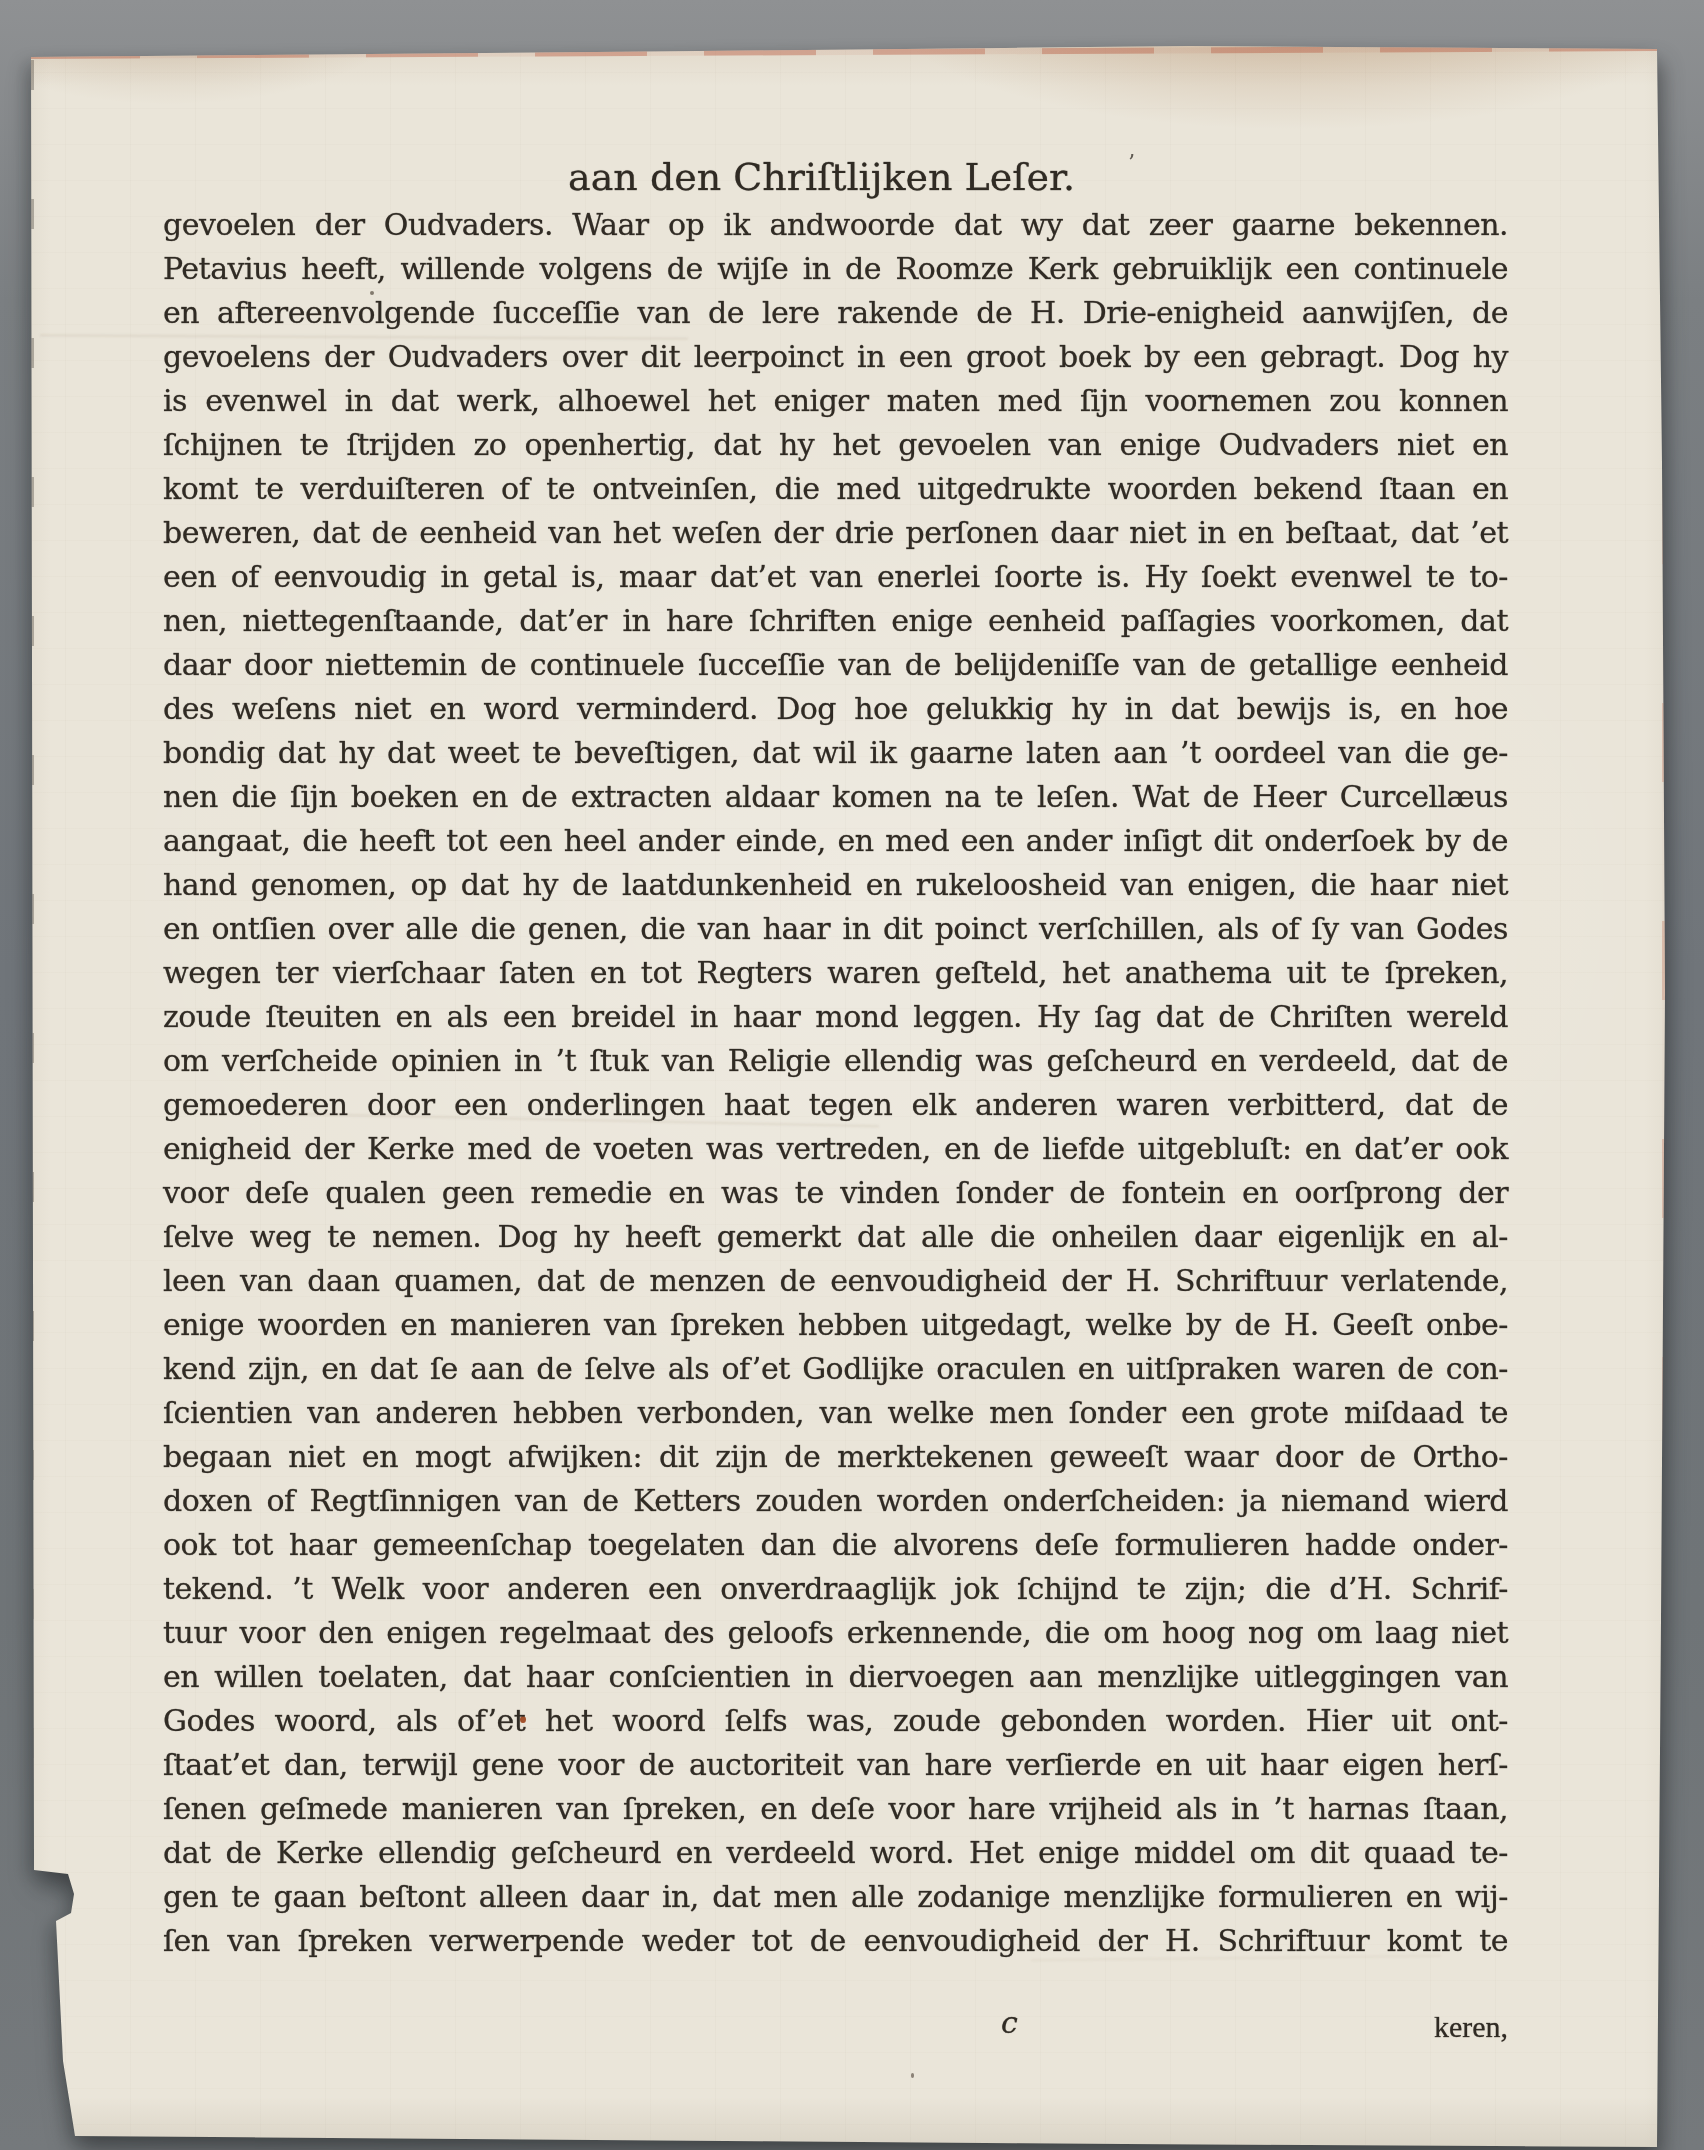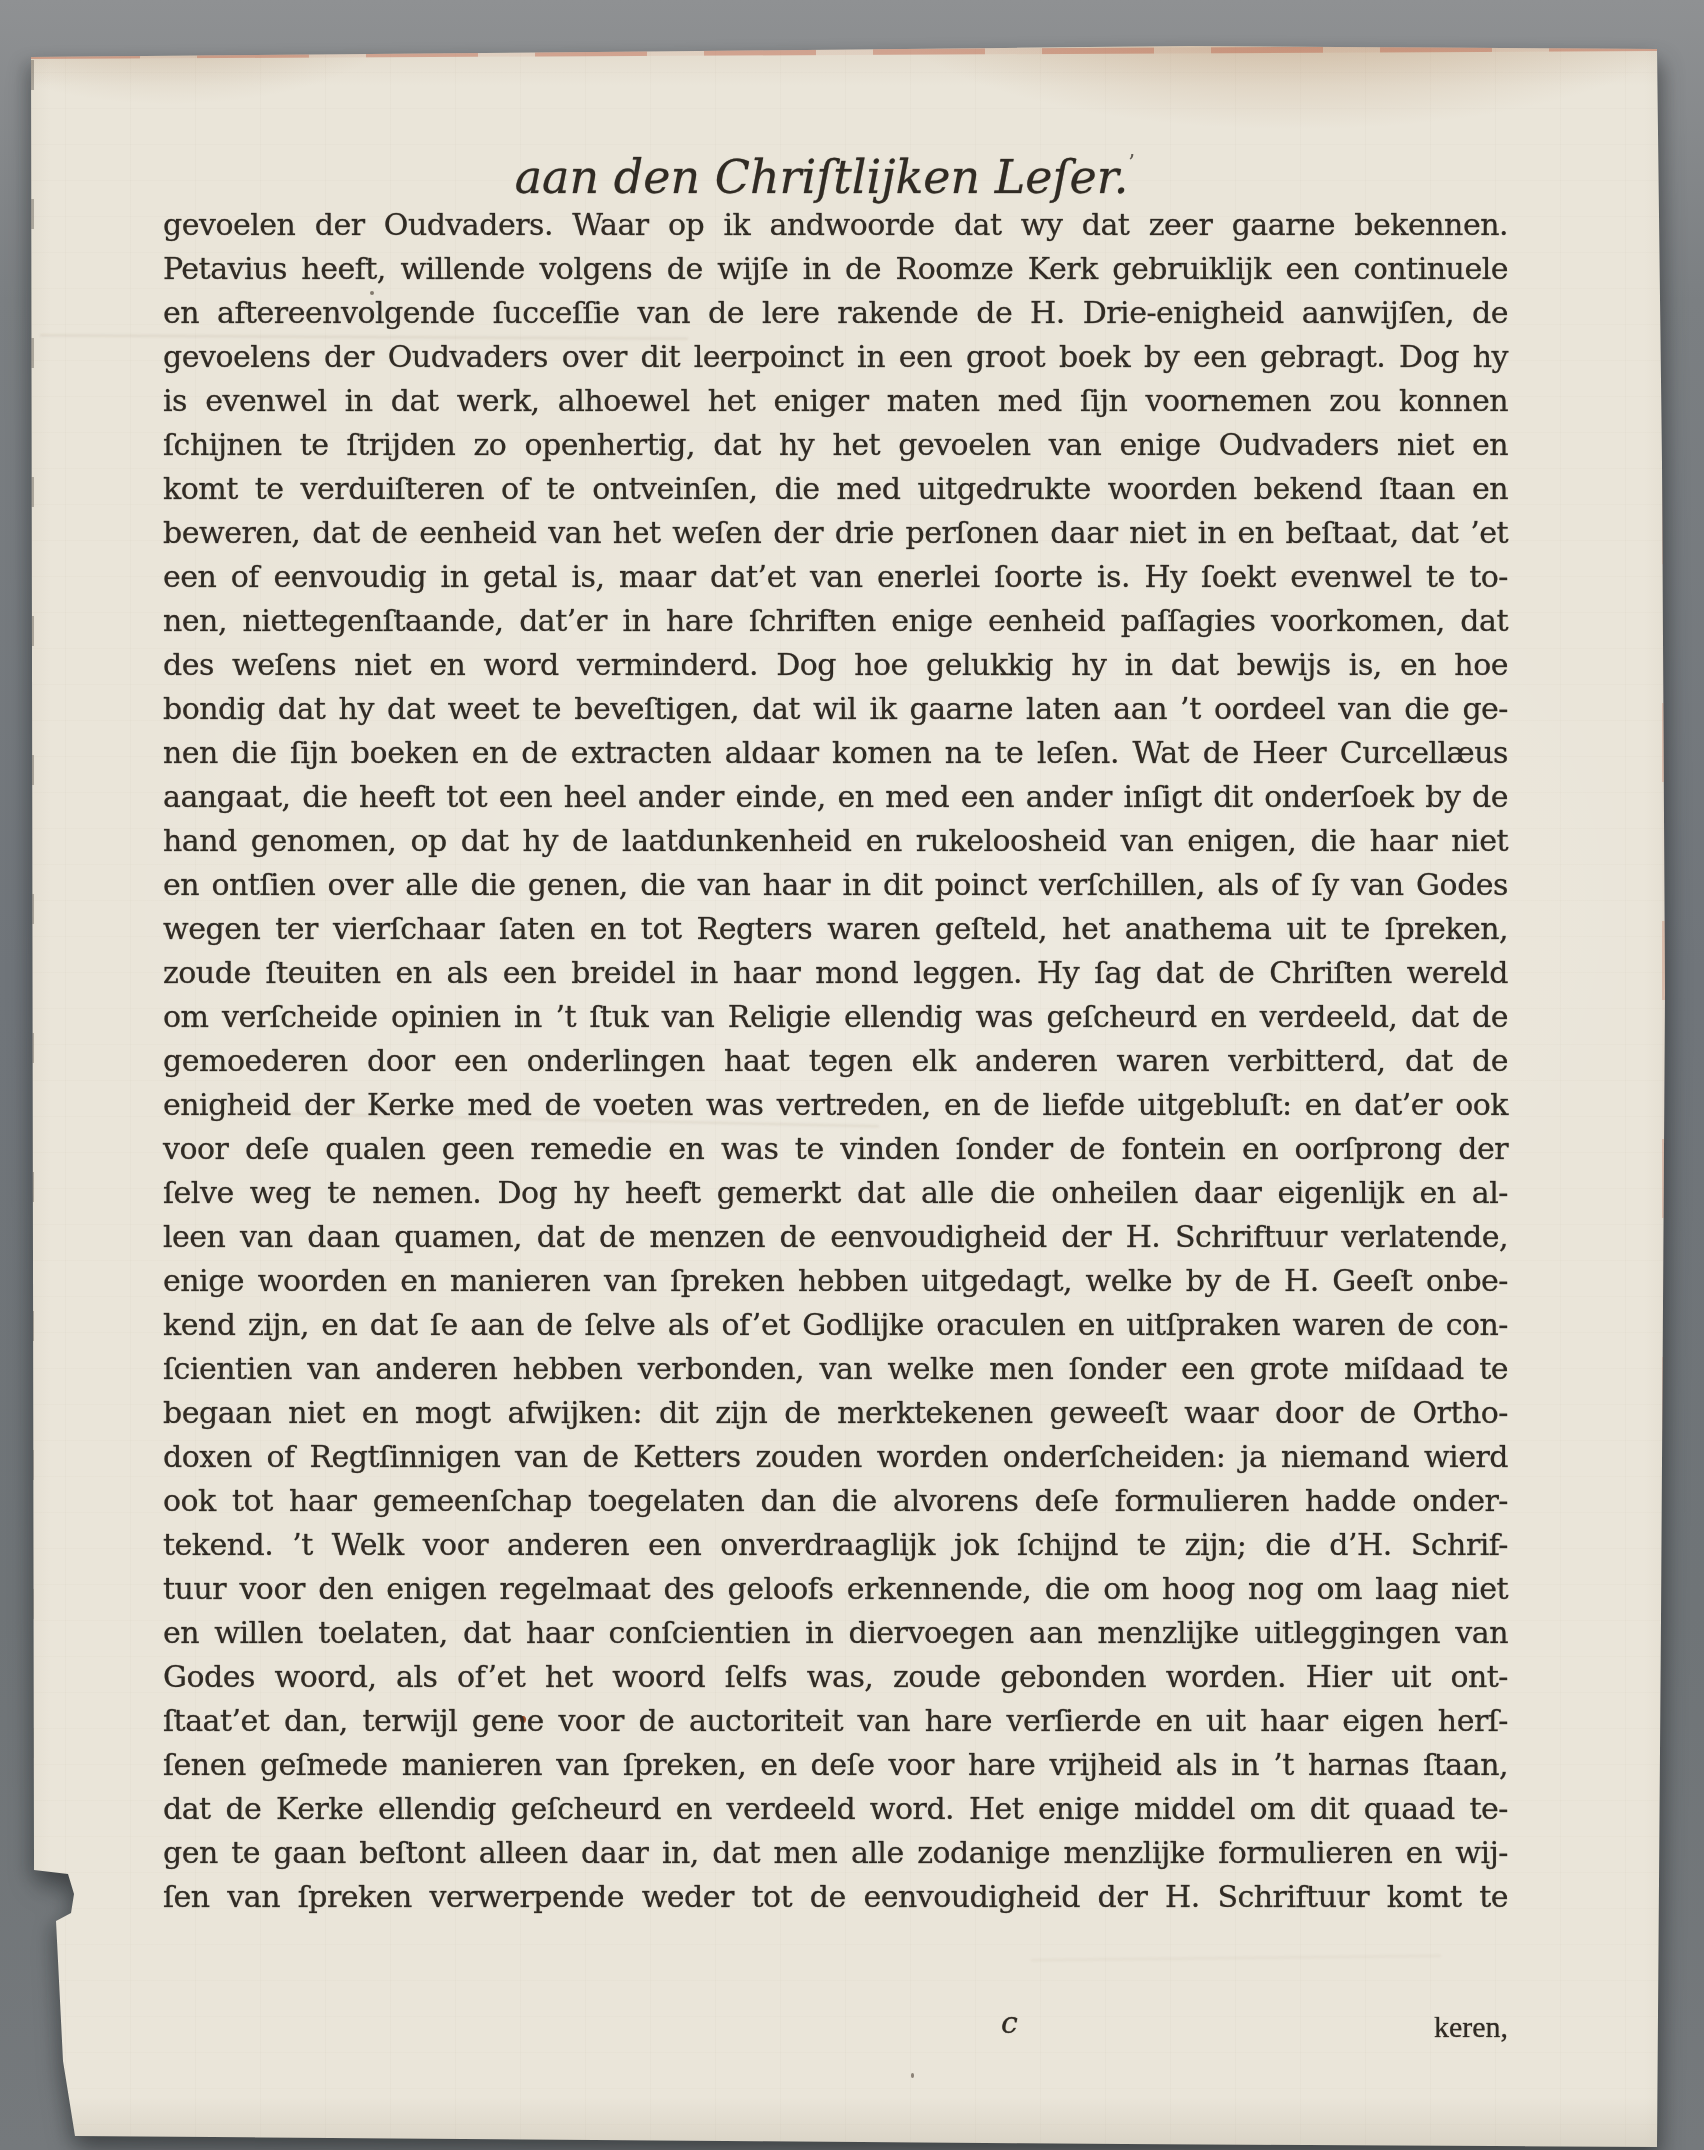--- a/index.html
+++ b/index.html
@@ -46,21 +46,21 @@
   .wrinkle.w1{left:40px;top:336px;width:648px;height:2px;transform:rotate(.3deg);}
   .wrinkle.w2{left:284px;top:1119px;width:595px;height:2px;transform:rotate(1.2deg);}
   .wrinkle.w3{left:1031px;top:1957px;width:410px;height:2px;transform:rotate(-.6deg);opacity:.6;}
   .speck{position:absolute;border-radius:50%;}
   .speck.s1{left:520px;top:1716px;width:6px;height:7.3px;background:#a2512c;}
   .speck.s2{left:370px;top:291px;width:4px;height:4px;background:rgba(60,50,38,.6);}
   .speck.s3{left:911px;top:2073px;width:3.3px;height:4.6px;background:rgba(60,50,38,.55);}
 
   .header{
     position:absolute;left:149px;top:154px;width:1345px;
-    text-align:center;font-style:italic;font-size:46px;line-height:46px;
+    text-align:center;font-size:38px;line-height:46px;
     color:var(--ink,#302b24);
     text-shadow:0 0 0.9px rgba(48,43,36,.45);
     -webkit-text-stroke:0.3px rgba(48,43,36,.5);
   }
   .stray-mark{
     position:absolute;left:1128px;top:149px;font-size:22.5px;color:var(--ink,#302b24);opacity:.75;
   }
   .text-block{
     position:absolute;left:163px;top:203px;width:1345px;
     font-size:30px;line-height:44px;letter-spacing:-0.5px;
@@ -102,20 +102,21 @@
           <div class="line"><span>gevoelen der Oudvaders. Waar op ik andwoorde dat wy dat zeer gaarne bekennen.</span></div>
           <div class="line"><span class="it">Petavius</span><span> heeft, willende volgens de wijſe in de Roomze Kerk gebruiklijk een continuele</span></div>
           <div class="line"><span>en aftereenvolgende ſucceſſie van de lere rakende de H. Drie-enigheid aanwijſen, de</span></div>
           <div class="line"><span>gevoelens der Oudvaders over dit leerpoinct in een groot boek by een gebragt. Dog hy</span></div>
           <div class="line"><span>is evenwel in dat werk, alhoewel het eniger maten med ſijn voornemen zou konnen</span></div>
           <div class="line"><span>ſchijnen te ſtrijden zo openhertig, dat hy het gevoelen van enige Oudvaders niet en</span></div>
           <div class="line"><span>komt te verduiſteren of te ontveinſen, die med uitgedrukte woorden bekend ſtaan en</span></div>
           <div class="line"><span>beweren, dat de eenheid van het weſen der drie perſonen daar niet in en beſtaat, dat ’et</span></div>
           <div class="line"><span>een of eenvoudig in getal is, maar dat’et van enerlei ſoorte is. Hy ſoekt evenwel te to-</span></div>
           <div class="line"><span>nen, niettegenſtaande, dat’er in hare ſchriften enige eenheid paſſagies voorkomen, dat</span></div>
+          <div class="line"><span>daar door niettemin de continuele ſucceſſie van de belijdeniſſe van de getallige eenheid</span></div>
           <div class="line"><span>des weſens niet en word verminderd. Dog hoe gelukkig hy in dat bewijs is, en hoe</span></div>
           <div class="line"><span>bondig dat hy dat weet te beveſtigen, dat wil ik gaarne laten aan ’t oordeel van die ge-</span></div>
           <div class="line"><span>nen die ſijn boeken en de extracten aldaar komen na te leſen. Wat de Heer </span><span class="it">Curcellæus</span></div>
           <div class="line"><span>aangaat, die heeft tot een heel ander einde, en med een ander inſigt dit onderſoek by de</span></div>
           <div class="line"><span>hand genomen, op dat hy de laatdunkenheid en rukeloosheid van enigen, die haar niet</span></div>
           <div class="line"><span>en ontſien over alle die genen, die van haar in dit poinct verſchillen, als of ſy van Godes</span></div>
           <div class="line"><span>wegen ter vierſchaar ſaten en tot Regters waren geſteld, het anathema uit te ſpreken,</span></div>
           <div class="line"><span>zoude ſteuiten en als een breidel in haar mond leggen. Hy ſag dat de Chriſten wereld</span></div>
           <div class="line"><span>om verſcheide opinien in ’t ſtuk van Religie ellendig was geſcheurd en verdeeld, dat de</span></div>
           <div class="line"><span>gemoederen door een onderlingen haat tegen elk anderen waren verbitterd, dat de</span></div>

